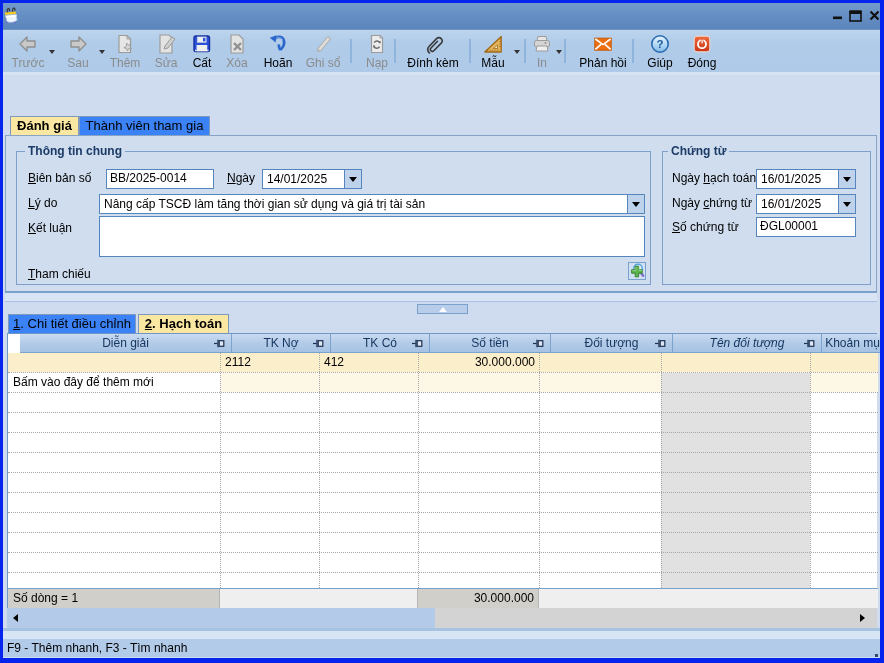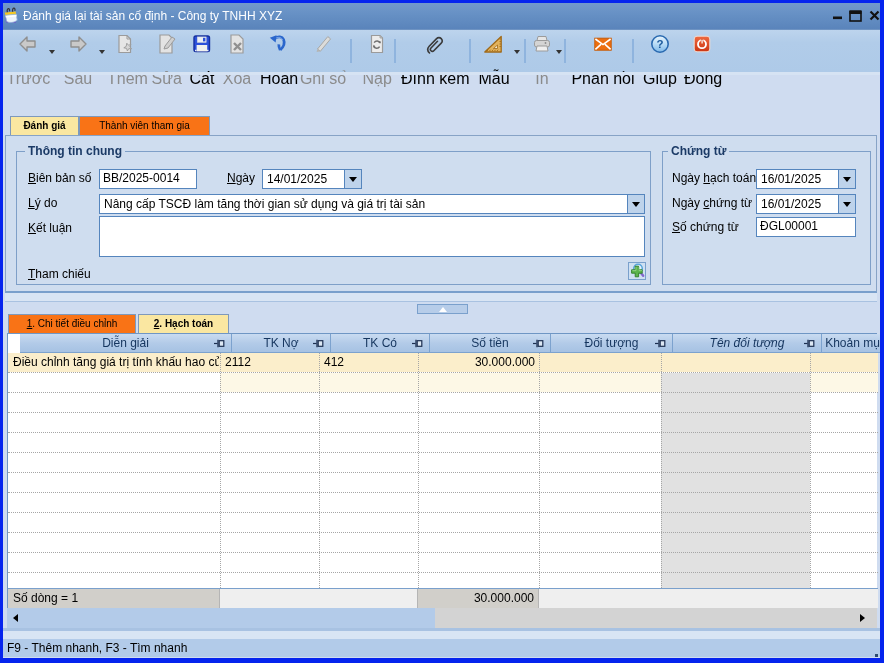--- a/index.html
+++ b/index.html
@@ -12,31 +12,31 @@
 #b-left {left:0;top:0;width:3px;height:663px;background:#0524ee;}
 #b-right {left:880px;top:0;width:4px;height:663px;background:#0524ee;}
 #b-bottom {left:0;top:658px;width:884px;height:5px;background:#0524ee;}
 
 #title {left:3px;top:3px;width:877px;height:26px;background:linear-gradient(180deg,#7299cb 0%,#6690c4 45%,#5a84bb 100%);}
 #title .txt {position:absolute;left:20px;top:6px;color:#fdfeff;font-size:12px;}
 
 #toolbar {left:3px;top:29px;width:877px;height:43px;background:linear-gradient(180deg,#bdd4ed 0%,#b1cce9 30%,#aecae8 100%);border-top:1px solid #6e93c2;}
 .tbi {position:absolute;top:3px;text-align:center;}
 .tbi .ic {height:22px;position:relative;}
-.tbi .lb {font-size:16px;margin-top:15px;white-space:nowrap;}
+.tbi .lb {font-size:12px;margin-top:1px;white-space:nowrap;}
 .dis .lb {color:#8b8b8b;}
 .en .lb {color:#000;}
 .tsep {position:absolute;width:2px;background:#8fb4de;}
 .caret {position:absolute;width:0;height:0;border-left:3px solid transparent;border-right:3px solid transparent;border-top:4px solid #333;}
 
 #hd {left:13px;top:81px;font-size:21px;font-weight:bold;letter-spacing:0px;}
 
-.tab {position:absolute;height:20px;border:1px solid #7e99bc;font-size:10px;text-align:center;line-height:18px;}
+.tab {position:absolute;height:20px;border:1px solid #7e99bc;font-size:13px;text-align:center;line-height:18px;}
 .tab.active {background:#fae7a1;font-weight:bold;border-bottom:none;}
-.tab.inactive {background:#f97316;}
+.tab.inactive {background:#3b82f6;}
 #panel {left:5px;top:135px;width:872px;height:157px;background:#cfddef;border:1px solid #87a3c6;border-bottom:1px solid #7aa0cc;}
 
 .gb {position:absolute;border:1px solid #7e9fc8;}
 .gleg {position:absolute;font-weight:bold;color:#1b3a66;background:#cfddef;padding:0 3px;}
 .lbl {position:absolute;font-size:12px;color:#000;white-space:nowrap;}
 .inp {position:absolute;background:#fff;border:1px solid #5585bd;font-size:12px;padding:1px 3px;white-space:nowrap;overflow:hidden;}
 .combo {position:absolute;background:#fff;border:1px solid #5585bd;font-size:12px;}
 .combo .tx {position:absolute;left:4px;top:2px;white-space:nowrap;}
 .combo .btn {position:absolute;right:0;top:0;bottom:0;width:17px;background:#bed3eb;border-left:1px solid #5585bd;}
 .combo .btn:after {content:"";position:absolute;left:4px;top:7px;width:0;height:0;border-left:4.5px solid transparent;border-right:4.5px solid transparent;border-top:5px solid #000;}
@@ -72,21 +72,20 @@
 <body>
 <div id="w">
   <div class="abs" id="title">
     <svg class="abs" style="left:1px;top:4px" width="15" height="17" viewBox="0 0 15 17">
       <path d="M1 9.5 L2.2 15.5 L11.5 15.8 L13 12.5 L12.5 9 Z" fill="#6a52c0"></path>
       <path d="M0.8 5.6 L11.6 4.4 L12.4 8.2 L1.5 9.3 Z" fill="#f5c822"></path>
       <path d="M1.5 8.3 L12.3 7.2 L13.2 13.2 C9.5 16.2 4.5 15.8 2.6 14.2 Z" fill="#edf4fb" stroke="#8fb4da" stroke-width="0.8"></path>
       <path d="M1.8 9.8 L12.5 8.7" stroke="#fff" stroke-width="1.6"></path>
       <path d="M3.4 5.2 C2.6 3 3.8 1.4 4.7 1.6 C5.6 1.8 5.8 3.2 5.4 4.4 M8.8 4.7 C8 2.5 9.2 0.9 10.1 1.1 C11 1.3 11.2 2.7 10.8 3.9" fill="none" stroke="#35353d" stroke-width="1.2"></path>
     </svg>
-    <div class="txt">Đánh giá lại tài sản cố định - Công ty TNHH XYZ</div>
     <svg class="abs" style="left:826px;top:4px" width="54" height="18" viewBox="0 0 54 18">
       <rect x="4" y="9.5" width="9" height="2.6" fill="#111"></rect>
       <rect x="21" y="4.5" width="11" height="9.5" fill="none" stroke="#111" stroke-width="1.6"></rect>
       <rect x="20.6" y="3.4" width="11.8" height="3.6" fill="#111"></rect>
       <path d="M41.5 4.5 L49.5 12.5 M49.5 4.5 L41.5 12.5" stroke="#111" stroke-width="2.2"></path>
     </svg>
   </div>
   <div class="abs" id="toolbar">
       <div class="tbi dis" style="left:3.5px;width:43px;">
         <div class="ic"><svg width="22" height="22" viewBox="0 0 22 22">
@@ -230,21 +229,21 @@
     </div>
   <div class="abs" style="left:3px;top:72px;width:877px;height:3px;background:#d6e3f3;"></div>
 
   <div class="tab active" style="left:10px;top:116px;width:69px;">Đánh giá</div>
   <div class="tab inactive" style="left:79px;top:116px;width:131px;">Thành viên tham gia</div>
   <div class="abs" id="panel"></div>
 
   <div class="gb" style="left:16px;top:151px;width:635px;height:134px;"></div>
   <div class="gleg" style="left:25px;top:144px;">Thông tin chung</div>
   <div class="lbl" style="left:28px;top:171px;"><u>B</u>iên bản số</div>
-  <div class="inp" style="left:99px;top:169px;width:98px;height:20px;">BB/2025-0014</div>
+  <div class="inp" style="left:106px;top:169px;width:108px;height:20px;">BB/2025-0014</div>
   <div class="lbl" style="left:227px;top:171px;"><u>N</u>gày</div>
   <div class="combo" style="left:262px;top:169px;width:100px;height:20px;">
       <span class="tx">14/01/2025</span>
       <span class="btn"></span>
     </div>
   <div class="lbl" style="left:28px;top:196px;"><u>L</u>ý do</div>
   <div class="combo" style="left:99px;top:194px;width:546px;height:20px;">
       <span class="tx">Nâng cấp TSCĐ làm tăng thời gian sử dụng và giá trị tài sản</span>
       <span class="btn"></span>
     </div>
@@ -348,24 +347,24 @@
         <div class="hline" style="top:58px;"></div>
         <div class="hline" style="top:78px;"></div>
         <div class="hline" style="top:98px;"></div>
         <div class="hline" style="top:118px;"></div>
         <div class="hline" style="top:138px;"></div>
         <div class="hline" style="top:158px;"></div>
         <div class="hline" style="top:178px;"></div>
         <div class="hline" style="top:198px;"></div>
         <div class="hline" style="top:218px;"></div>
         <div class="hline" style="top:238px;"></div>
-        <div class="cell" style="left:5px;top:19px;width:206px;">Điều chỉnh tăng giá trị tính khấu hao củ</div>
         <div class="cell" style="left:217px;top:19px;">2112</div>
         <div class="cell" style="left:316px;top:19px;">412</div>
         <div class="cell" style="left:410px;top:19px;width:117px;text-align:right;">30.000.000</div>
+        <div class="cell" style="left:5px;top:39px;width:205px;">Bấm vào đây để thêm mới</div>
       </div>
       <div id="gfoot">
       <div class="fc" style="left:0;width:212px;background:#d1cfca;border-right:1px solid #b5b5b5;padding-left:5px;">Số dòng = 1</div>
       <div class="fc" style="left:213px;width:197px;background:#efefef;border-right:1px solid #b5b5b5;"></div>
       <div class="fc" style="left:410px;width:121px;background:#d1cfca;border-right:1px solid #b5b5b5;text-align:right;padding-right:4px;">30.000.000</div>
     </div>
   </div>
 
   <div class="abs" id="hscroll">
     <span class="arrL"></span>

